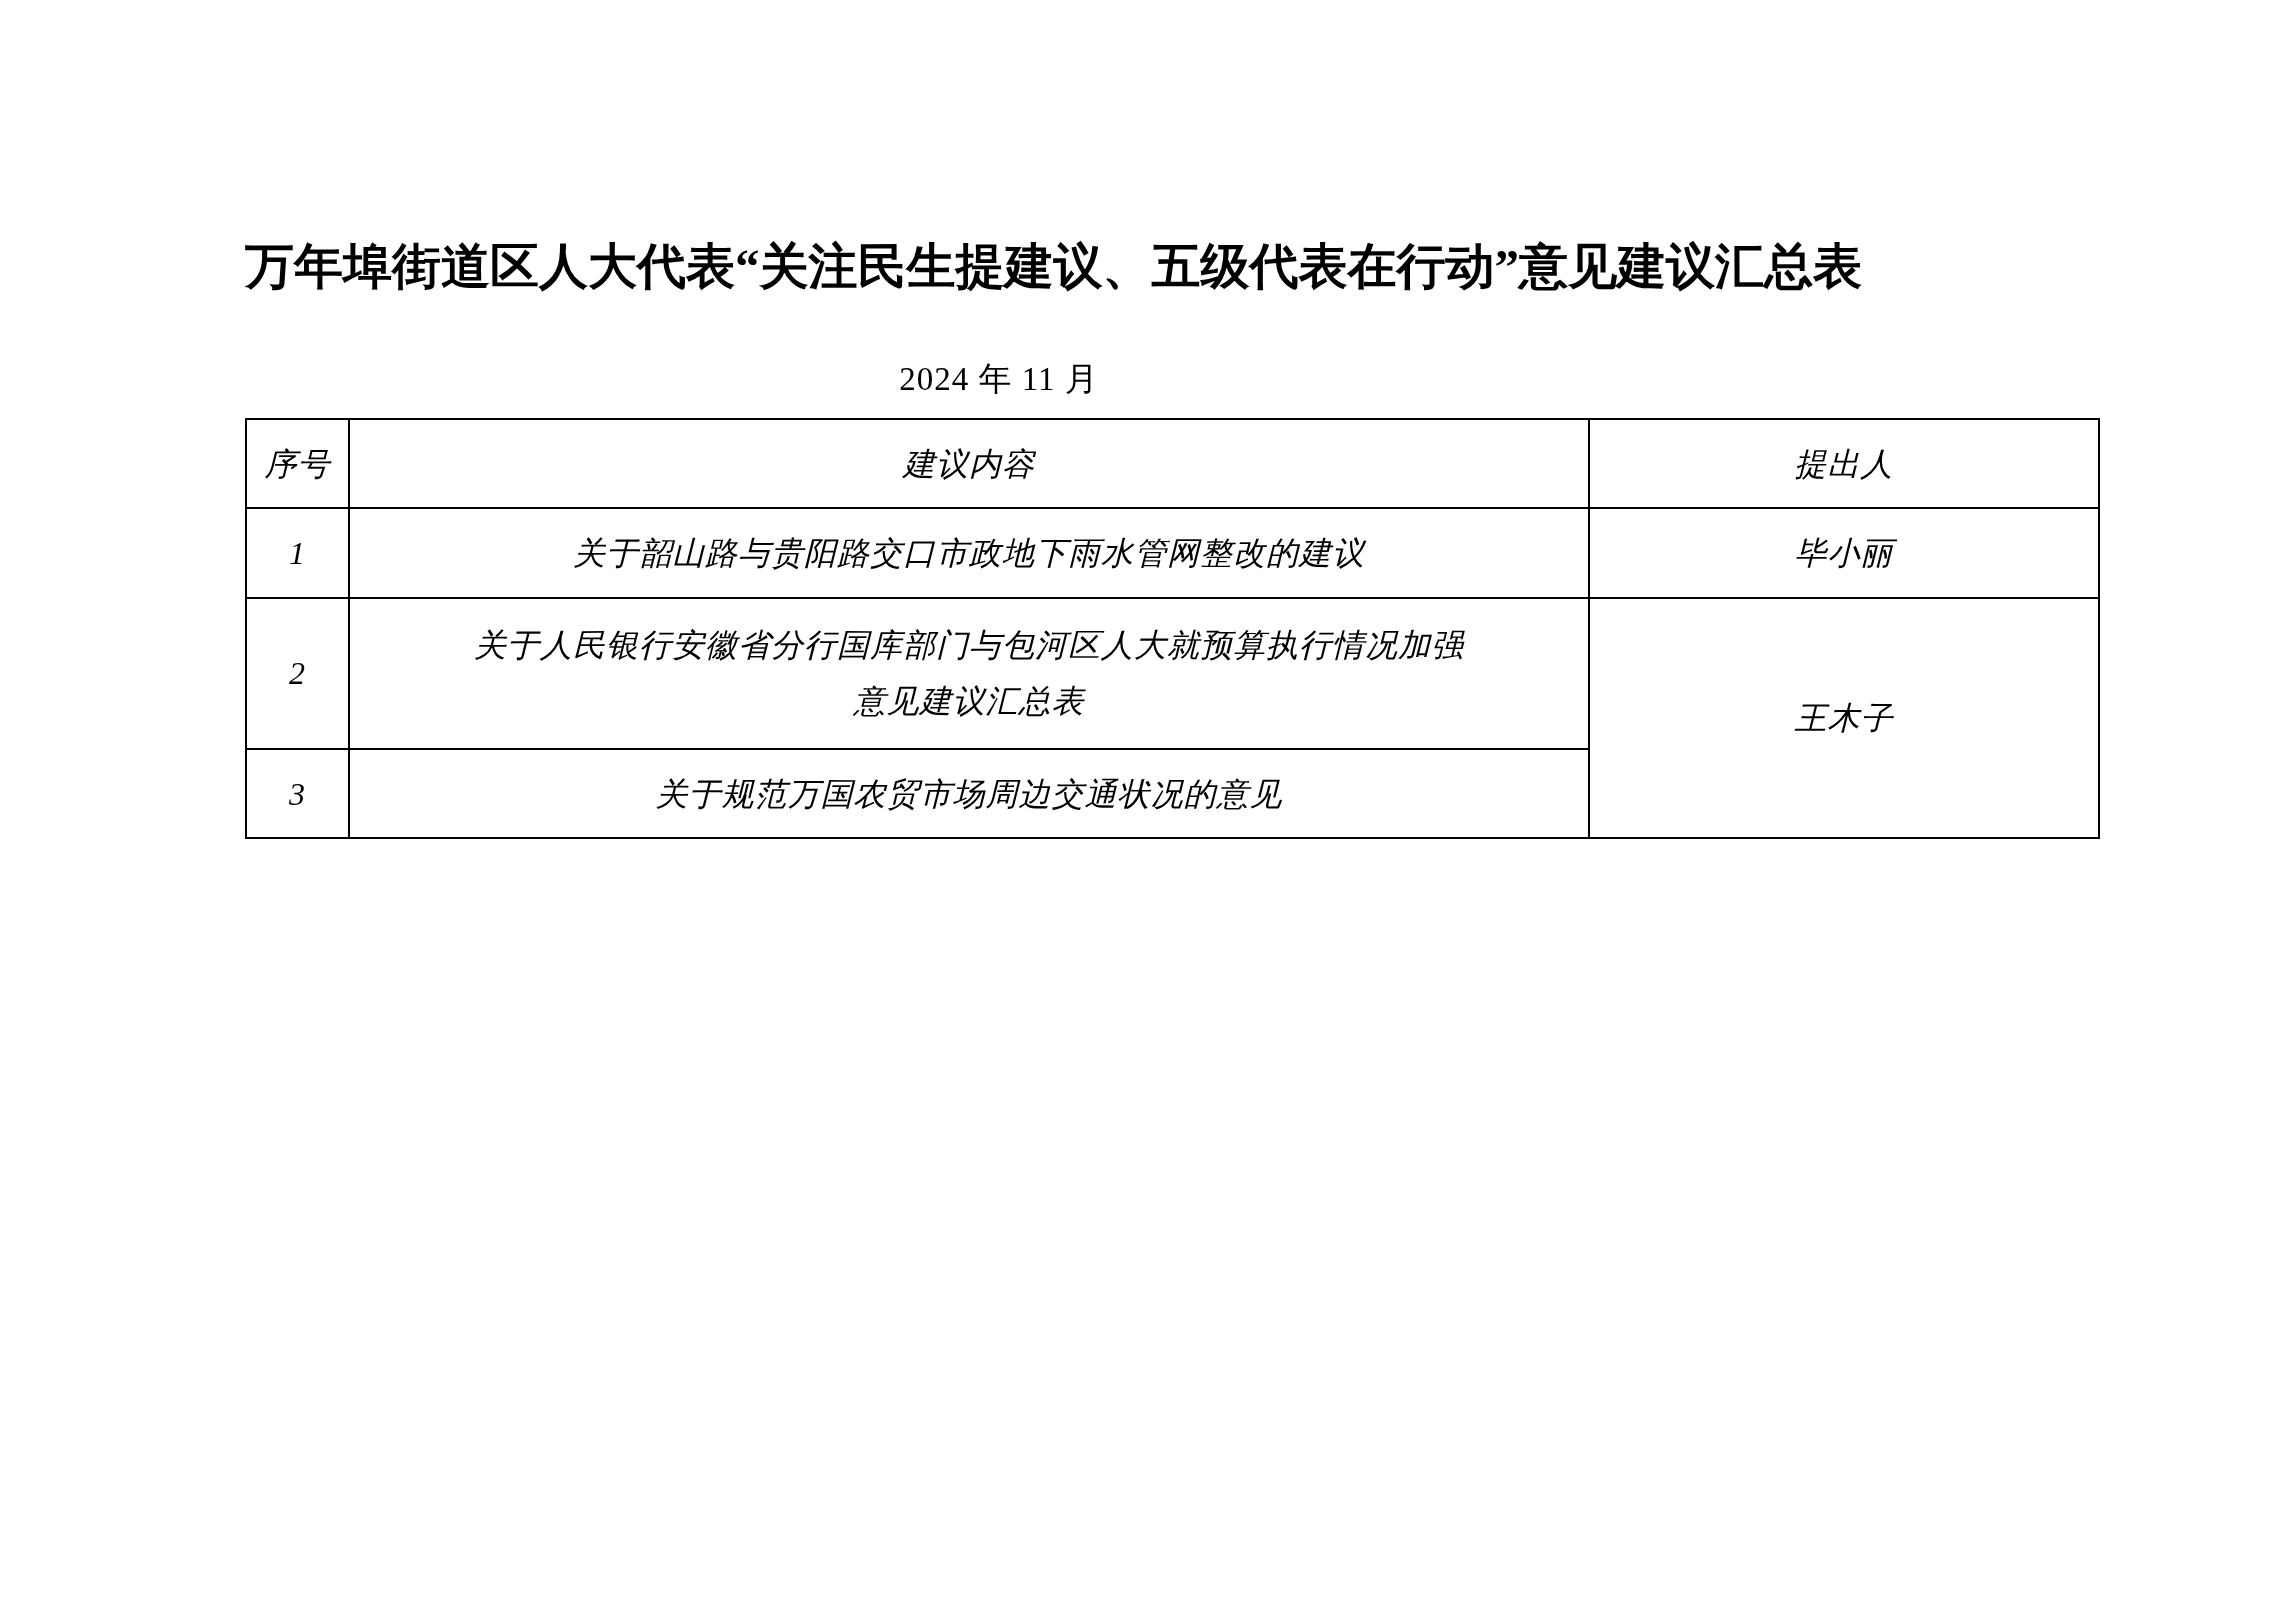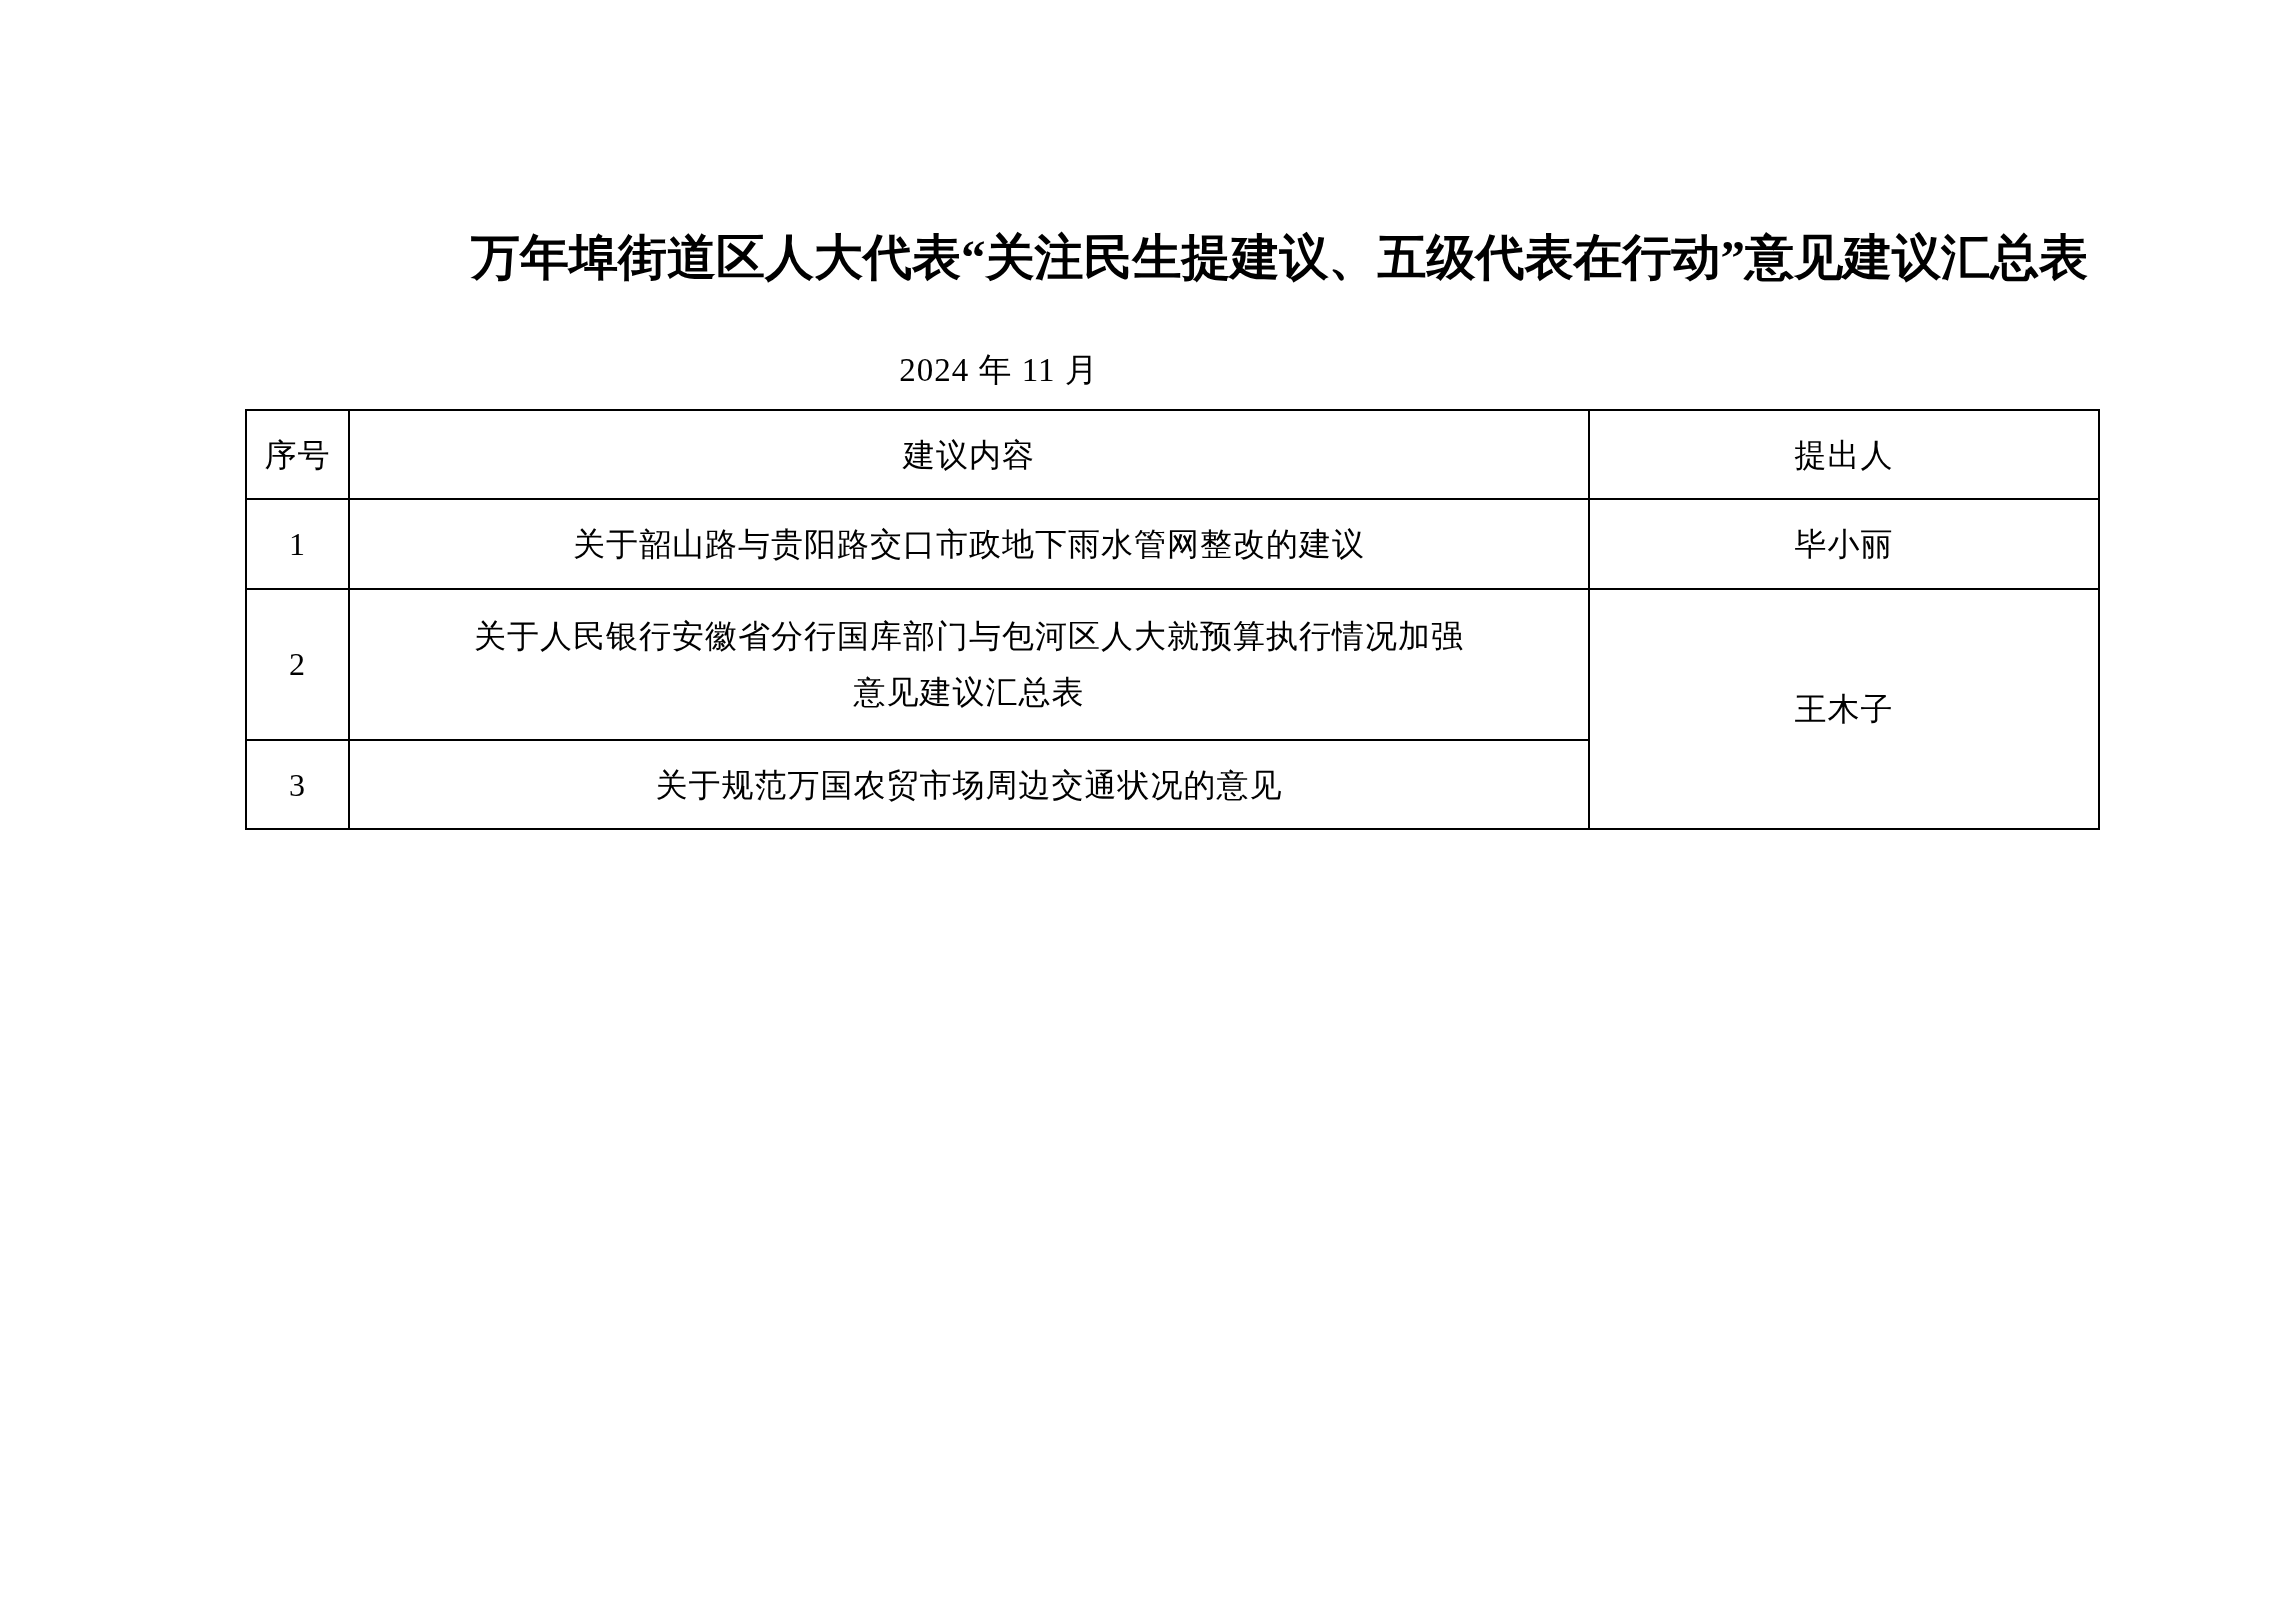--- a/index.html
+++ b/index.html
@@ -17,23 +17,23 @@
   }
   .page {
     box-sizing: border-box;
     padding: 225px 245px 0 245px;
   }
   .doc-title {
     font-family: "Liberation Serif", "DejaVu Serif", serif;
     font-weight: bold;
     font-size: 49px;
     line-height: 1.35;
-    text-align: right;
+    text-align: left;
     letter-spacing: 0px;
-    margin: 0 auto;
+    margin: 9px auto;
     width: 1843px;
   }
   .date-line {
     text-align: center;
     font-size: 33px;
     margin-top: 57px;
     margin-bottom: 15.7px;
     padding-right: 294px;
     letter-spacing: 1px;
   }
@@ -44,20 +44,21 @@
     table-layout: fixed;
   }
   table.main-table td {
     border: 2px solid #000000;
     font-size: 32px;
     text-align: center;
     vertical-align: middle;
     padding: 15.7px 9.8px;
     line-height: 1.75;
     letter-spacing: 1px;
+    font-style: italic;
   }
   .col-no { width: 103px; }
   .col-content { width: 1240px; }
   .col-person { width: 510px; }
 
   .row-head td { padding: 21.6px 9.8px; }
   .cell-two-line { padding: 21.6px 59px; }
   .tall-cell { height: 118px; }
 </style>
 </head>

